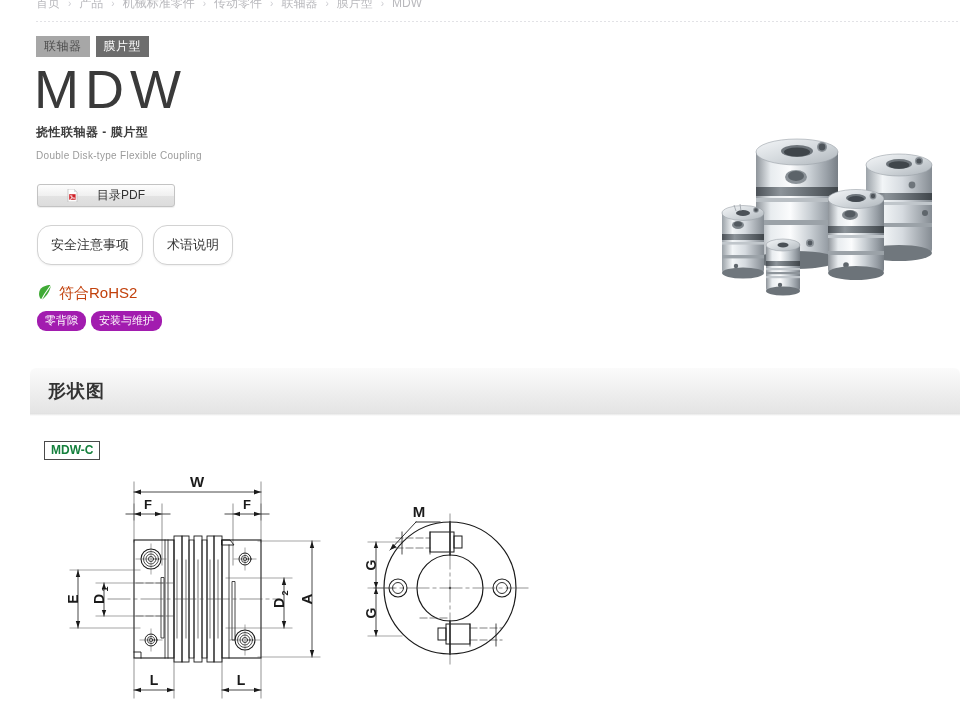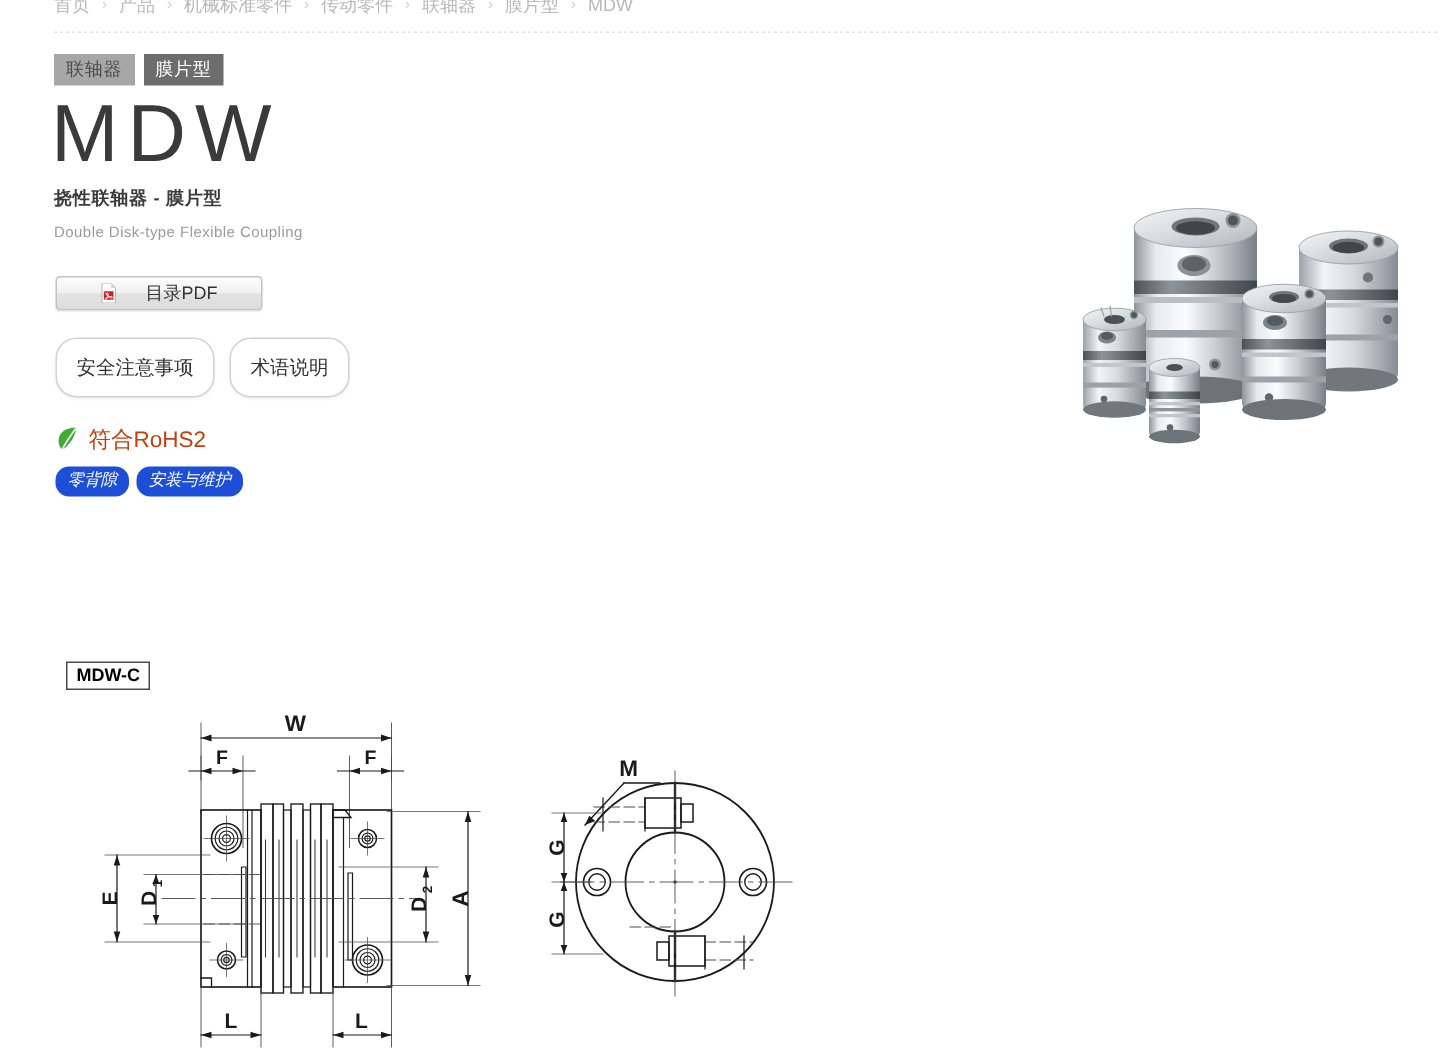--- a/index.html
+++ b/index.html
@@ -72,22 +72,22 @@
     box-shadow: 0 1px 2px rgba(0,0,0,.06);
   }
 
   
   .rohs { position:absolute; left:36px; top:284px; display:flex; align-items:center; gap:6px; }
   .leaf { width:17px; height:19px; display:block; }
   .rohs-txt { font-size:15px; color:#c2410c; }
 
   .badges { position:absolute; left:37px; top:311px; display:flex; gap:5px; }
   .badge {
-    background:#1d4ed8; color:#fff; font-size:11px; line-height:1;
-    padding:4px 8px 5px; border-radius:9px; white-space:nowrap;font-style:italic;
+    background:#a21caf; color:#fff; font-size:11px; line-height:1;
+    padding:4px 8px 5px; border-radius:9px; white-space:nowrap;
   }
 
   
   .photo { position:absolute; left:700px; top:125px; width:248px; height:185px; }
 
   
   .section-head {
     position:absolute; left:30px; top:368px; width:930px; height:45px;
     background: linear-gradient(to bottom,#fbfbfb 0%,#eeeeee 55%,#e4e4e4 100%);
     border-radius: 6px 6px 0 0;
@@ -98,21 +98,21 @@
     background: linear-gradient(to bottom,#dcdcdc,#ffffff);
   }
   .section-title {
     margin-left: 18px; font-size:18px; font-weight:bold; color:#333; letter-spacing:1px;
   }
 
   
   .dwg-label {
     position:absolute; left:44px; top:441px;
     border:1px solid #4a4a4a; padding:1px 6px 2px;
-    font-size:12px; font-weight:bold; color:#000000; background:#fff;
+    font-size:12px; font-weight:bold; color:#15803d; background:#fff;
   }
   .drawings { position:absolute; left:30px; top:470px; width:560px; height:235px; }
 </style>
 </head>
 <body>
 
 <div class="page">
 
   <div class="breadcrumb">
     <span class="crumb">首页</span>
@@ -268,20 +268,23 @@
       <ellipse cx="83" cy="120" rx="5.5" ry="2.4" fill="#4b5157"></ellipse>
       <rect x="66" y="136" width="34" height="5" fill="url(#darkband)"></rect>
       <rect x="66" y="143" width="34" height="2.2" fill="#c0c6cb"></rect>
       <rect x="66" y="147" width="34" height="2.2" fill="#8d949a"></rect>
       <rect x="66" y="151" width="34" height="2.2" fill="#c0c6cb"></rect>
       <circle cx="80" cy="160" r="2.2" fill="#5f666c"></circle>
       <ellipse cx="83" cy="166" rx="17" ry="4.5" fill="#6c7379"></ellipse>
     </g>
   </svg>
 
+  <div class="section-head">
+    <span class="section-title">形状图</span>
+  </div>
 
   <div class="dwg-label">MDW-C</div>
 
   <svg class="drawings" viewBox="0 0 560 235">
     <g stroke="#1a1a1a" fill="none" stroke-width="1" stroke-linecap="square">
 
       <g>
         <line x1="104" y1="12" x2="104" y2="72" stroke="#4a4a4a" stroke-width=".6"></line>
         <line x1="231" y1="12" x2="231" y2="72" stroke="#4a4a4a" stroke-width=".6"></line>
         <line x1="104" y1="22" x2="231" y2="22" stroke="#1a1a1a" stroke-width=".8"></line>

